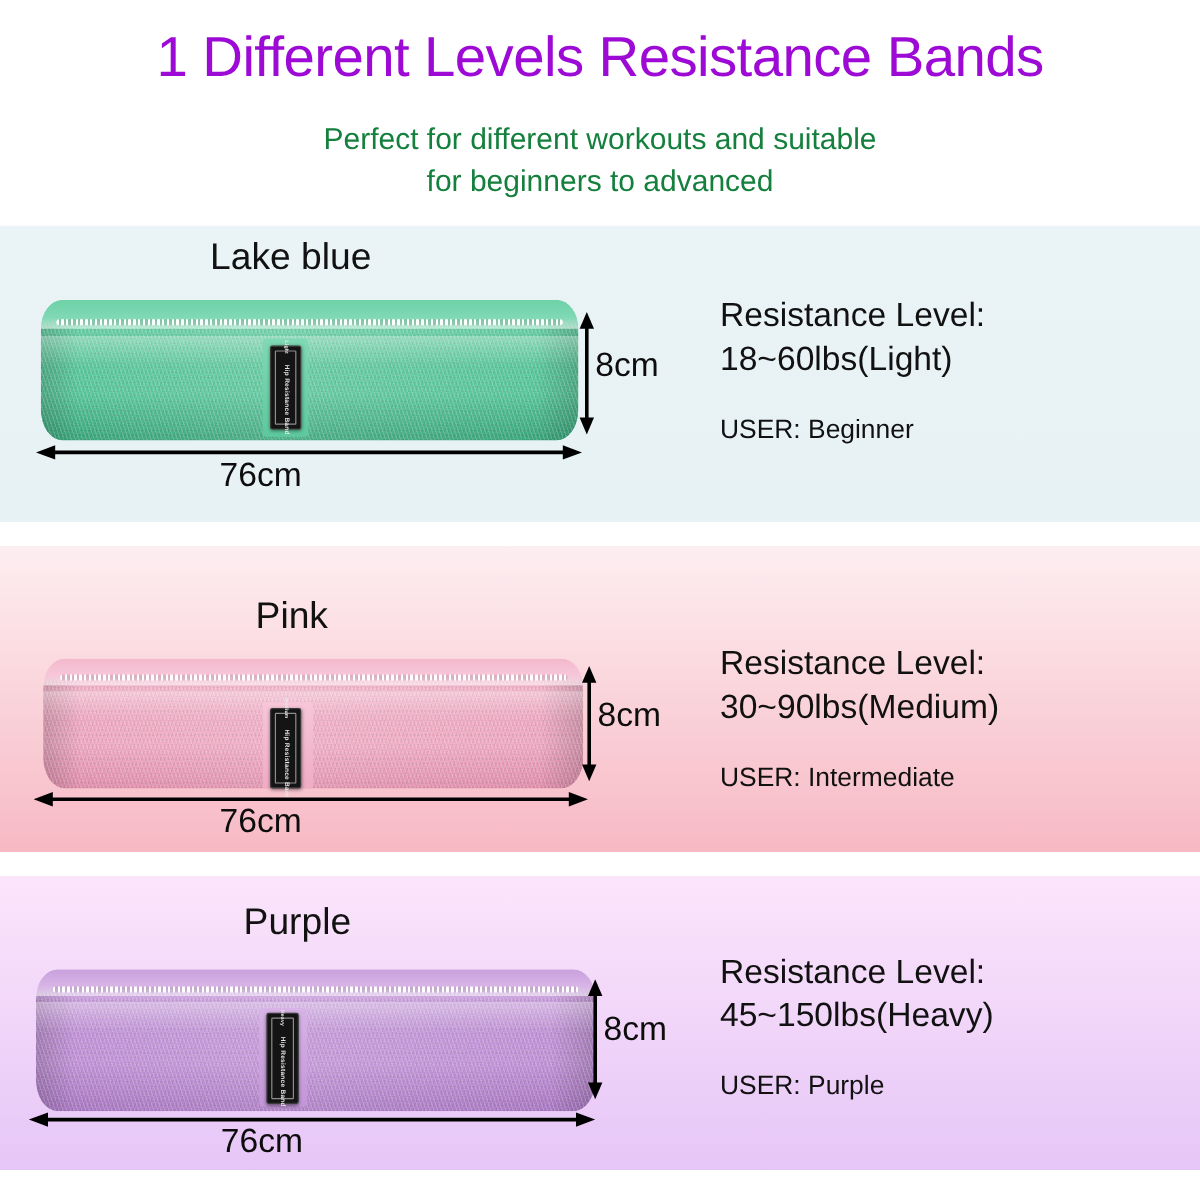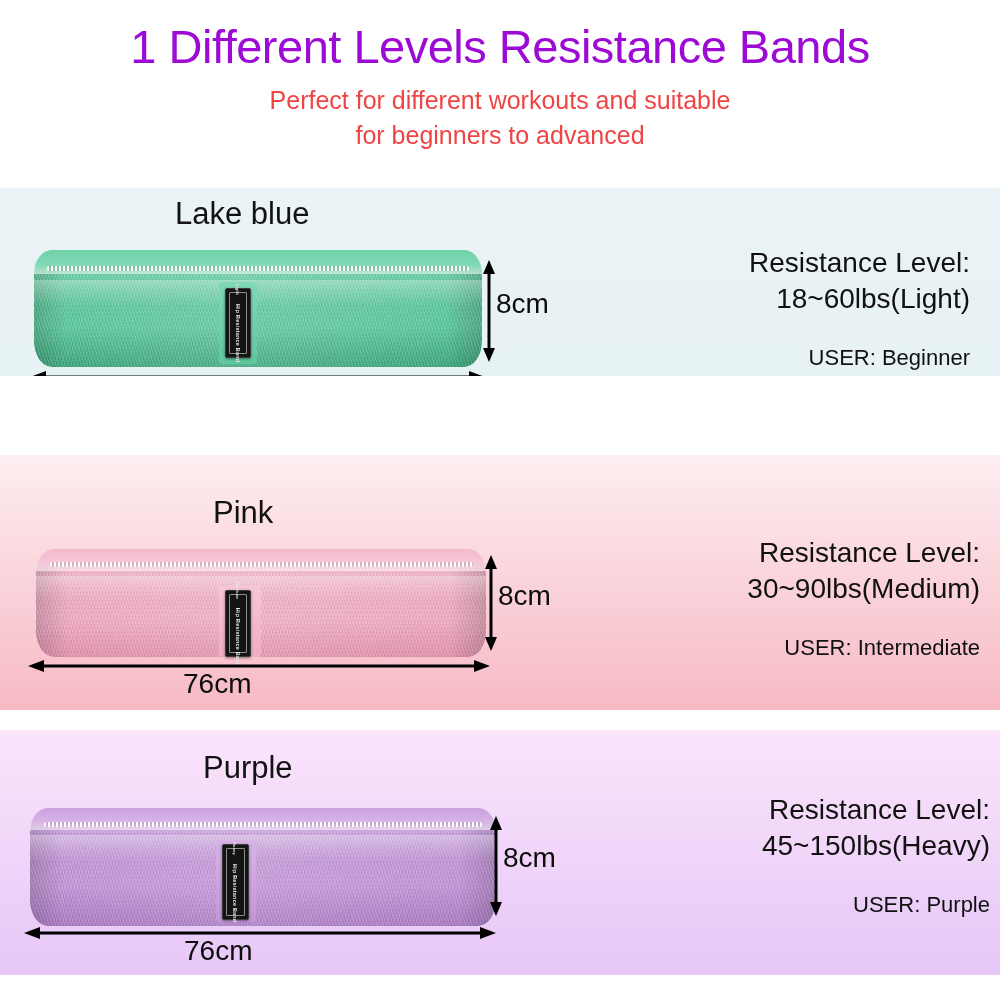--- a/index.html
+++ b/index.html
@@ -15,35 +15,35 @@
   
   .header { width:1000px; padding-top:22px; text-align:center; background:#fff; }
   .main-title {
     font-size:47px;
     font-weight:400;
     letter-spacing:-0.5px;
     line-height:1.05;
     white-space:nowrap;
   }
   .subtitle {
-    margin-top:12px;
+    margin-top:28px;
     font-size:25px;
     font-weight:400;
     line-height:1.38;
-    color:#ef4444;
+    color:#15803d;
   }
   .subtitle div { white-space:nowrap; }
 
   
   .panel {
     position:absolute;
     left:0; width:1000px;
     overflow:hidden;
   }
-  #panel-0 { top:188px; height:188px; }
+  #panel-0 { top:188px; height:247px; }
   #panel-1 { top:455px; height:255px; }
   #panel-2 { top:730px; height:245px; }
 
   
   #panel-0 .panel-bg {
     background:linear-gradient(to bottom,#eaf3f6 0%,#e2eff3 28%,#dfeef2 58%,#e7f2f5 100%);
   }
   #panel-1 .panel-bg {
     background:linear-gradient(to bottom,#fdeef1 0%,#fbdde4 30%,#f9c6cf 62%,#f7b9c4 100%);
   }
@@ -155,21 +155,21 @@
   .dim-label {
     position:absolute;
     font-size:28px;
     color:#0d0d0d;
     white-space:nowrap;
   }
 
   
   .spec {
     position:absolute;
-    text-align:right;
+    text-align:left;
     color:#111;
     white-space:nowrap;
   }
   .spec-line { font-size:28px; line-height:1.30; }
   .spec-user { font-size:22px; line-height:1.30; margin-top:26px; }
 </style>
 </head>
 <body>
 
 <div class="header">

